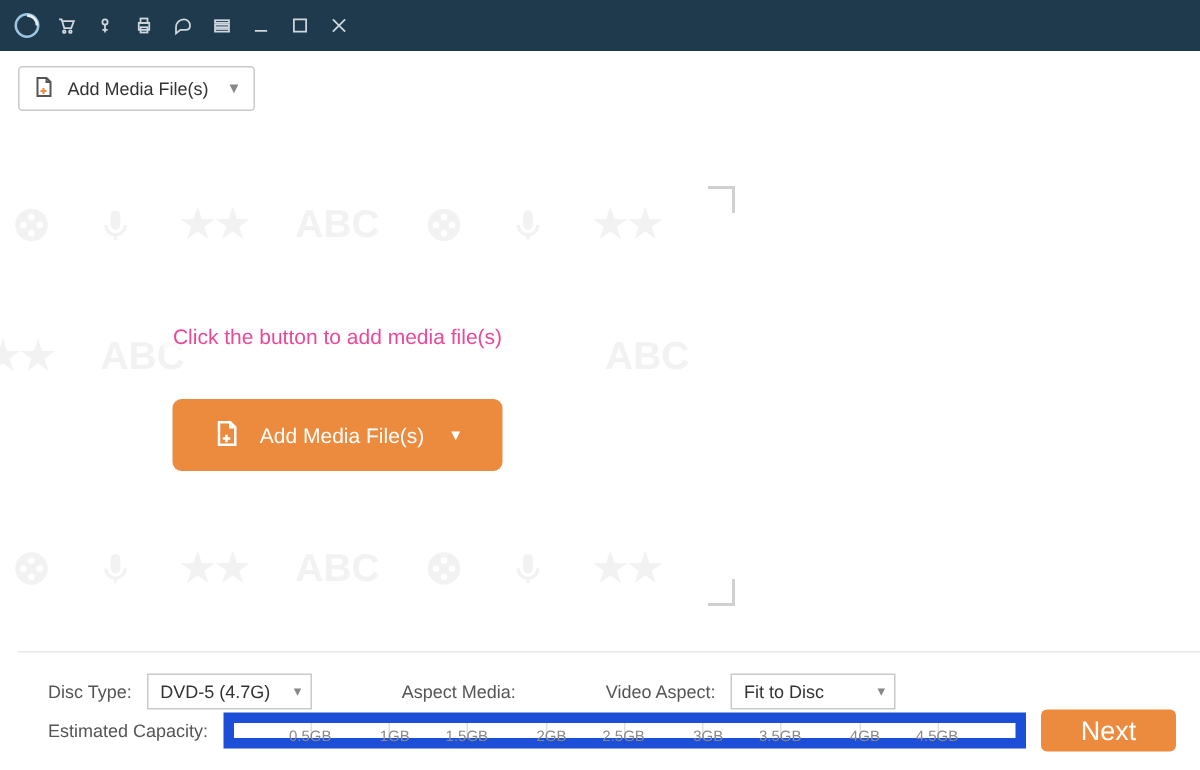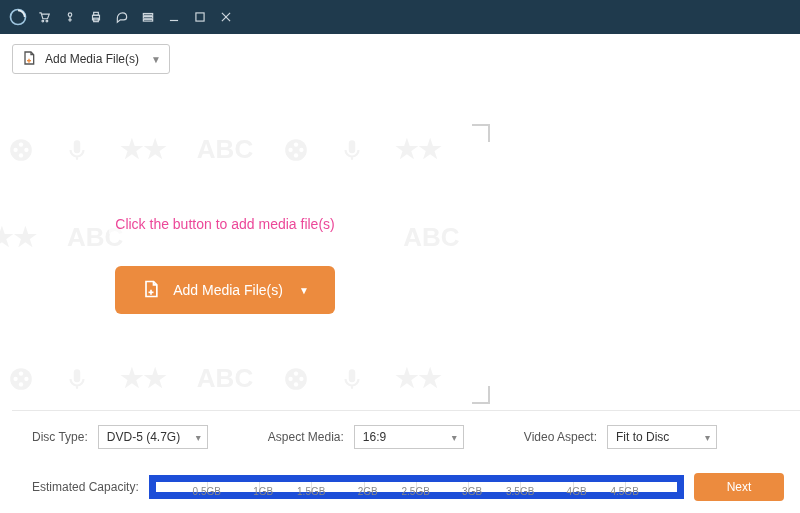--- a/index.html
+++ b/index.html
@@ -27,28 +27,28 @@
     .ghost-row .g-icon { width: 26px; height: 26px; }
     .prompt { font-size: 14px; color: #ec4899; margin-bottom: 32px; z-index: 1; background: rgba(255,255,255,0.6); padding: 2px 6px; }
     .btn-primary { background: #ec8b3e; color: #fff; border: none; border-radius: 6px; height: 48px; padding: 0 26px; display: inline-flex; align-items: center; gap: 12px; cursor: pointer; font-size: 14px; z-index: 1; }
     .btn-primary .chev { font-size: 10px; margin-left: 4px; }
     .footer { position: absolute; bottom: 0; left: 12px; right: 0; background: #fff; border-top: 1px solid #e8e8e8; padding: 14px 16px 12px 20px; }
     .footer-row1 { display: flex; align-items: center; gap: 10px; font-size: 12px; color: #555; }
     .footer-row1 .label { white-space: nowrap; }
     .select { height: 24px; border: 1px solid #c9c9c9; background: #fff; padding: 0 22px 0 8px; font-size: 12px; color: #333; position: relative; display: inline-flex; align-items: center; cursor: pointer; min-width: 110px; }
     .select::after { content: "▾"; position: absolute; right: 6px; color: #888; font-size: 10px; }
     .footer-row1 .spacer { flex: 0 0 40px; }
-    .footer-row2 { display: flex; align-items: center; gap: 10px; margin-top: 24px; font-size: 12px; color: #555; }
+    .footer-row2 { display: flex; align-items: center; gap: 10px; margin-top: 0; font-size: 12px; color: #555; }
     .cap-label { white-space: nowrap; }
     .ruler { flex: 1; height: 24px; border: 7px solid #1d4ed8; position: relative; background: #fff; }
     .ruler .ticks { position: absolute; inset: 0; display: flex; }
     .ruler .tick { flex: 1; border-right: 1px solid #e0e0e0; position: relative; }
     .ruler .tick:last-child { border-right: none; }
     .ruler .tick span { position: absolute; right: -14px; top: 4px; font-size: 10px; color: #888; }
-    .btn-next { background: #ec8b3e; color: #fff; border: none; border-radius: 4px; height: 28px; width: 90px; cursor: pointer; font-size: 12px; }
+    .btn-next { background: #ec8b3e; color: #fff; border: none; border-radius: 4px; height: 28px; width: 90px; cursor: pointer; font-size: 18px; }
     .file-icon { width: 16px; height: 16px; }
   </style>
 </head>
 <body>
 
 <div class="titlebar">
   <span class="logo">
     <svg viewBox="0 0 24 24">
         <circle cx="12" cy="12" r="9" fill="none" stroke="#9ec5df" stroke-width="2"></circle>
         <path d="M12 4 A8 8 0 0 1 20 12" fill="none" stroke="#e8eef2" stroke-width="2"></path>
@@ -207,23 +207,20 @@
 </div>
 
 <div class="footer">
   <div class="footer-row1">
     <span class="label">Disc Type:</span>
     <div class="select">
         <span>DVD-5 (4.7G)</span>
       </div>
     <span class="spacer"></span>
     <span class="label">Aspect Media:</span>
-    <div class="select">
-        <span>16:9</span>
-      </div>
     <span class="spacer"></span>
     <span class="label">Video Aspect:</span>
     <div class="select">
         <span>Fit to Disc</span>
       </div>
   </div>
   <div class="footer-row2">
     <span class="cap-label">Estimated Capacity:</span>
     <div class="ruler">
       <div class="ticks" id="ruler-ticks">

